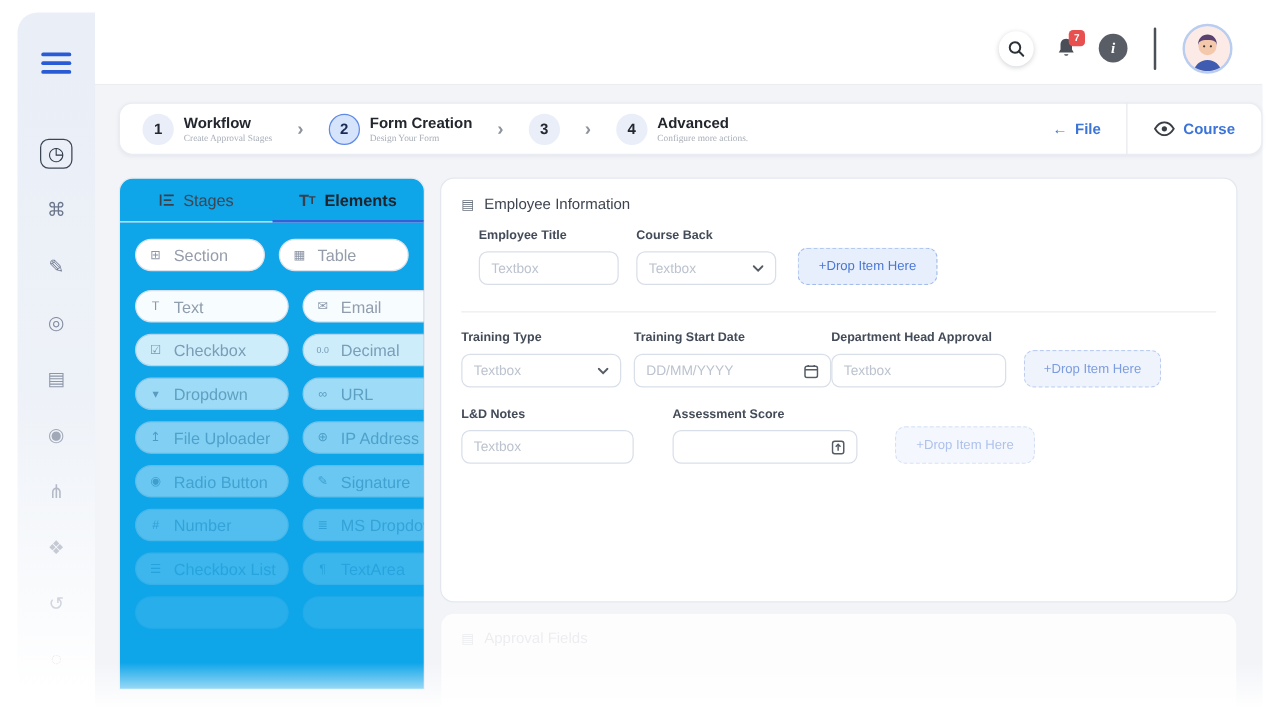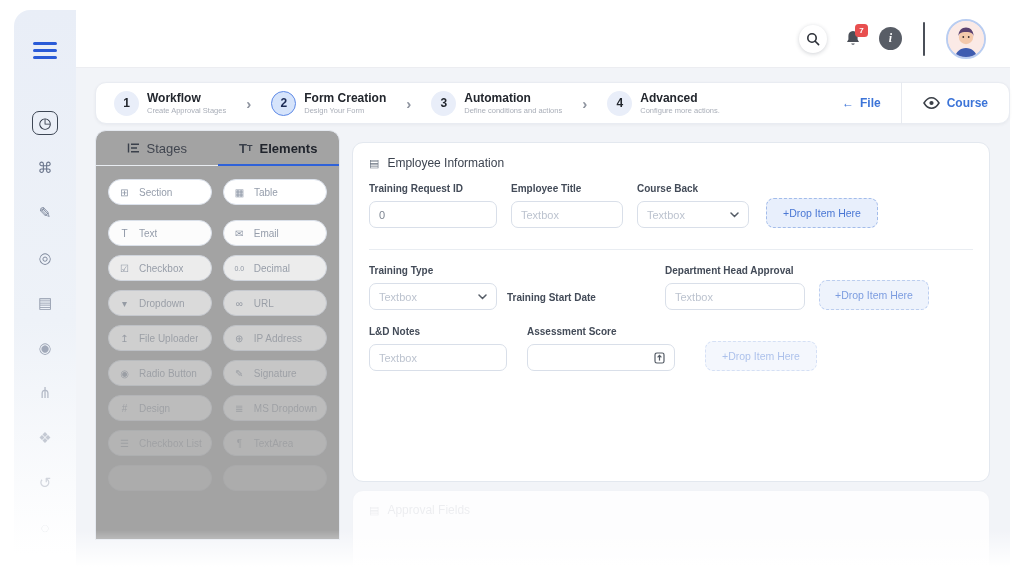--- a/index.html
+++ b/index.html
@@ -43,46 +43,46 @@
   
   .stepper { position:absolute; left:19px; top:14px; width:915px; height:42px; background:#fff;
     border:1px solid #e9ecf2; border-radius:11px; box-shadow:0 1px 3px rgba(60,70,90,.06);
     display:flex; align-items:center; }
   .steps { display:flex; align-items:center; flex:1; padding-left:18px; gap:14px; }
   .step { display:flex; align-items:center; gap:8px; cursor:pointer; }
   .step-num { width:25px; height:25px; border-radius:50%; background:#e9eef9; color:#23272e;
     font-size:12px; font-weight:600; display:flex; align-items:center; justify-content:center; }
   .step.active .step-num { background:#d6e4fb; border:1.5px solid #5f8ae6; color:#1c2b55; }
   .step-title { font-size:12px; font-weight:700; color:#22262d; line-height:1.25; }
-  .step-sub { font-size:7.5px; color:#a9aeb8; line-height:1.3; }
+  .step-sub { font-size:7.5px; color:#a9aeb8; line-height:1.3;font-family:Liberation Serif, serif; }
   .step-chevron { color:#8d939e; font-size:15px; font-weight:700; margin:0 6px; }
   .back-link { display:flex; align-items:center; gap:6px; color:#3c74d8; font-size:12px; font-weight:600;
     cursor:pointer; padding:0 20px 0 6px; }
   .stp-div { width:1px; height:42px; background:#e7eaf0; }
   .preview-btn { display:flex; align-items:center; gap:7px; padding:0 21px; cursor:pointer; }
   .preview-label { color:#3c74d8; font-size:12px; font-weight:600; }
 
   
-  .panel { position:absolute; left:19px; top:62px; width:245px; height:410px; background:#a3a3a3;
+  .panel { position:absolute; left:19px; top:74px; width:245px; height:410px; background:#0ea5e9;
     border:1px solid #e5e9f0; border-radius:11px 11px 0 0; overflow:hidden; }
   .tabs { display:flex; height:35px; border-bottom:1px solid #e8ecf1; }
   .tab { flex:1; display:flex; align-items:center; justify-content:center; gap:7px; font-size:13px;
     color:#40454f; cursor:pointer; position:relative; }
   .tab.active { color:#20242c; font-weight:600; }
   .tab.active::after { content:""; position:absolute; left:0; right:0; bottom:-1px; height:2.5px; background:#2f62d9; }
   .tab-ic { display:flex; align-items:center; color:#3a404b; }
   .tt { font-weight:700; font-size:13px; }
   .tt small { font-size:9px; font-weight:700; }
   .panel-body { padding:13px 12px 0 12px; }
   .group-heading { font-size:12px; font-weight:700; color:#2a2f38; margin:4px 0 9px 2px; }
   .el-grid { display:grid; grid-template-columns:1fr 1fr; gap:9px 11px; margin-bottom:15px; }
   .el { height:26px; border:1px solid #dce2ec; border-radius:14px; background:#fff; display:flex;
     align-items:center; gap:8px; padding:0 9px; cursor:grab; }
   .el-ic { font-size:10px; color:#8d96a6; width:13px; text-align:center; flex:0 0 13px; }
-  .el-label { font-size:10px; color:#959dab; white-space:nowrap; overflow:hidden; }
+  .el-label { font-size:13px; color:#959dab; white-space:nowrap; overflow:hidden; }
   .grid-inputs .el:nth-child(-n+2){opacity:.97}
   .grid-inputs .el:nth-child(n+3):nth-child(-n+4){opacity:.8}
   .grid-inputs .el:nth-child(n+5):nth-child(-n+6){opacity:.6}
   .grid-inputs .el:nth-child(n+7):nth-child(-n+8){opacity:.48}
   .grid-inputs .el:nth-child(n+9):nth-child(-n+10){opacity:.38}
   .grid-inputs .el:nth-child(n+11):nth-child(-n+12){opacity:.28}
   .grid-inputs .el:nth-child(n+13):nth-child(-n+14){opacity:.19}
   .grid-inputs .el:nth-child(n+15){opacity:.1}
 
   
@@ -186,24 +186,20 @@
         <div class="step active">
           <div class="step-num">2</div>
           <div>
             <div class="step-title">Form Creation</div>
             <div class="step-sub">Design Your Form</div>
           </div>
         </div>
         <div class="step-chevron">›</div>
         <div class="step">
           <div class="step-num">3</div>
-          <div>
-            <div class="step-title">Automation</div>
-            <div class="step-sub">Define conditions and actions</div>
-          </div>
         </div>
         <div class="step-chevron">›</div>
         <div class="step">
           <div class="step-num">4</div>
           <div>
             <div class="step-title">Advanced</div>
             <div class="step-sub">Configure more actions.</div>
           </div>
         </div>
       </div>
@@ -286,21 +282,21 @@
           <div class="el">
             <span class="el-ic">◉</span>
             <span class="el-label">Radio Button</span>
           </div>
           <div class="el">
             <span class="el-ic">✎</span>
             <span class="el-label">Signature</span>
           </div>
           <div class="el">
             <span class="el-ic">#</span>
-            <span class="el-label">Design</span>
+            <span class="el-label">Number</span>
           </div>
           <div class="el">
             <span class="el-ic">≣</span>
             <span class="el-label">MS Dropdown</span>
           </div>
           <div class="el">
             <span class="el-ic">☰</span>
             <span class="el-label">Checkbox List</span>
           </div>
           <div class="el">
@@ -319,26 +315,20 @@
       </div>
     </div>
 
     <div class="canvas">
       <div class="sec-header">
         <span class="sec-ic">▤</span>
         <span class="sec-title">Employee Information</span>
       </div>
 
       <div class="frow">
-        <div class="field" style="width:128px">
-          <div class="flabel">Training Request ID</div>
-          <div class="fctl">
-            <input value="0" style="">
-          </div>
-        </div>
         <div class="field" style="width:112px;margin-left:14px">
           <div class="flabel">Employee Title</div>
           <div class="fctl">
             <input placeholder="Textbox" style="">
           </div>
         </div>
         <div class="field" style="width:112px;margin-left:14px">
           <div class="flabel">Course Back</div>
           <div class="fctl">
             <span class="sel-text">Textbox</span>
@@ -363,40 +353,51 @@
             <span class="sel-text">Textbox</span>
             <span class="ctl-ic">
               <svg width="9" height="6" viewBox="0 0 9 6">
                   <polyline points="1,1 4.5,4.5 8,1" fill="none" stroke="#555c66" stroke-width="1.5" stroke-linecap="round"></polyline>
                 </svg>
             </span>
           </div>
         </div>
         <div class="field" style="width:158px;margin-left:10px">
           <div class="flabel">Training Start Date</div>
+          <div class="fctl">
+            <input placeholder="DD/MM/YYYY" style="">
+            <span class="ctl-ic">
+              <svg width="12" height="12" viewBox="0 0 12 12">
+                <rect x="1" y="2" width="10" height="9" rx="1.6" fill="none" stroke="#555c66" stroke-width="1.2"></rect>
+                <line x1="1" y1="4.8" x2="11" y2="4.8" stroke="#555c66" stroke-width="1.2"></line>
+                <line x1="3.6" y1="1" x2="3.6" y2="2.6" stroke="#555c66" stroke-width="1.2"></line>
+                <line x1="8.4" y1="1" x2="8.4" y2="2.6" stroke="#555c66" stroke-width="1.2"></line>
+              </svg>
+            </span>
+          </div>
         </div>
         <div class="field" style="width:140px;">
           <div class="flabel">Department Head Approval</div>
           <div class="fctl">
             <input placeholder="Textbox" style="">
           </div>
         </div>
         <div class="drop-zone op72" style="width:110px;margin-left:14px">
           <span>+Drop Item Here</span>
         </div>
       </div>
 
       <div class="frow" style="margin-top:16px">
         <div class="field" style="width:138px">
           <div class="flabel">L&amp;D Notes</div>
           <div class="fctl">
             <input placeholder="Textbox" style="">
           </div>
         </div>
-        <div class="field" style="width:148px;margin-left:20px">
+        <div class="field" style="width:148px;margin-left:31px">
           <div class="flabel">Assessment Score</div>
           <div class="fctl">
             <input placeholder="" style="">
             <span class="ctl-ic">
               <svg width="11" height="12" viewBox="0 0 11 12">
                 <rect x="1" y="1" width="9" height="10" rx="1.8" fill="none" stroke="#555c66" stroke-width="1.2"></rect>
                 <line x1="5.5" y1="8.6" x2="5.5" y2="3.6" stroke="#555c66" stroke-width="1.2"></line>
                 <polyline points="3.6,5.4 5.5,3.4 7.4,5.4" fill="none" stroke="#555c66" stroke-width="1.2"></polyline>
               </svg>
             </span>

